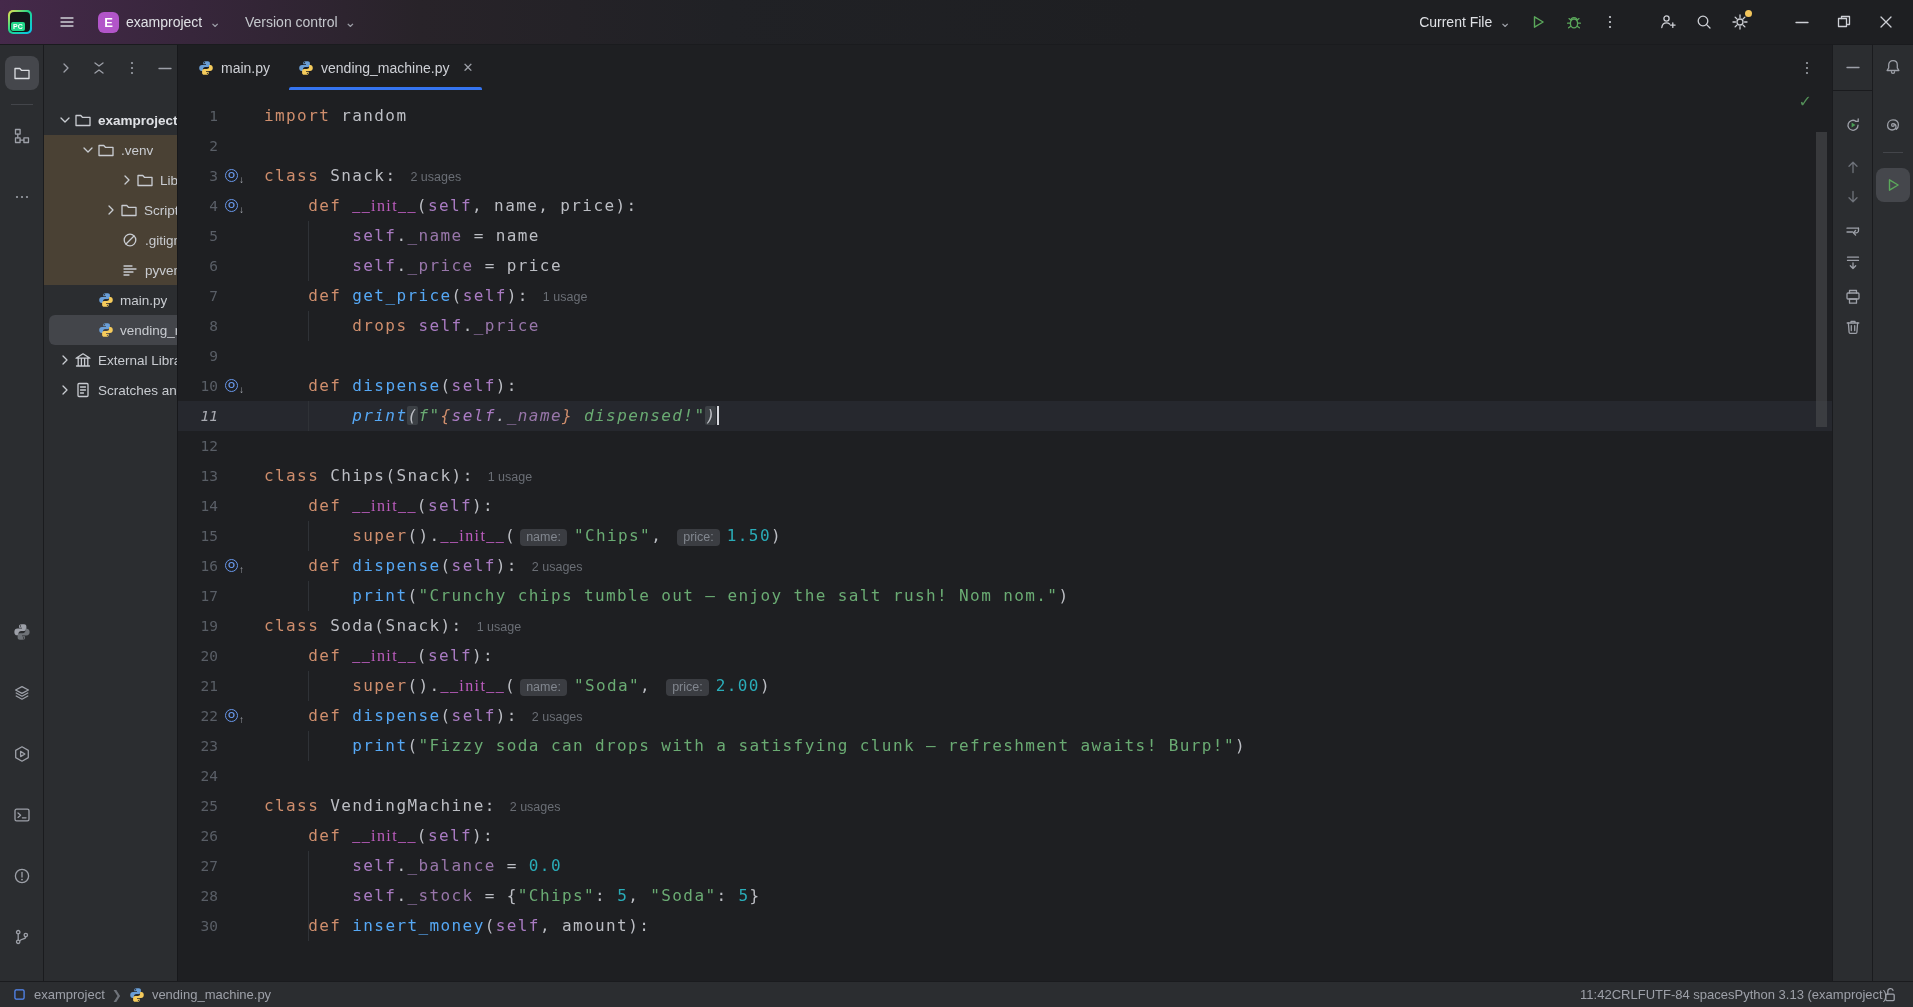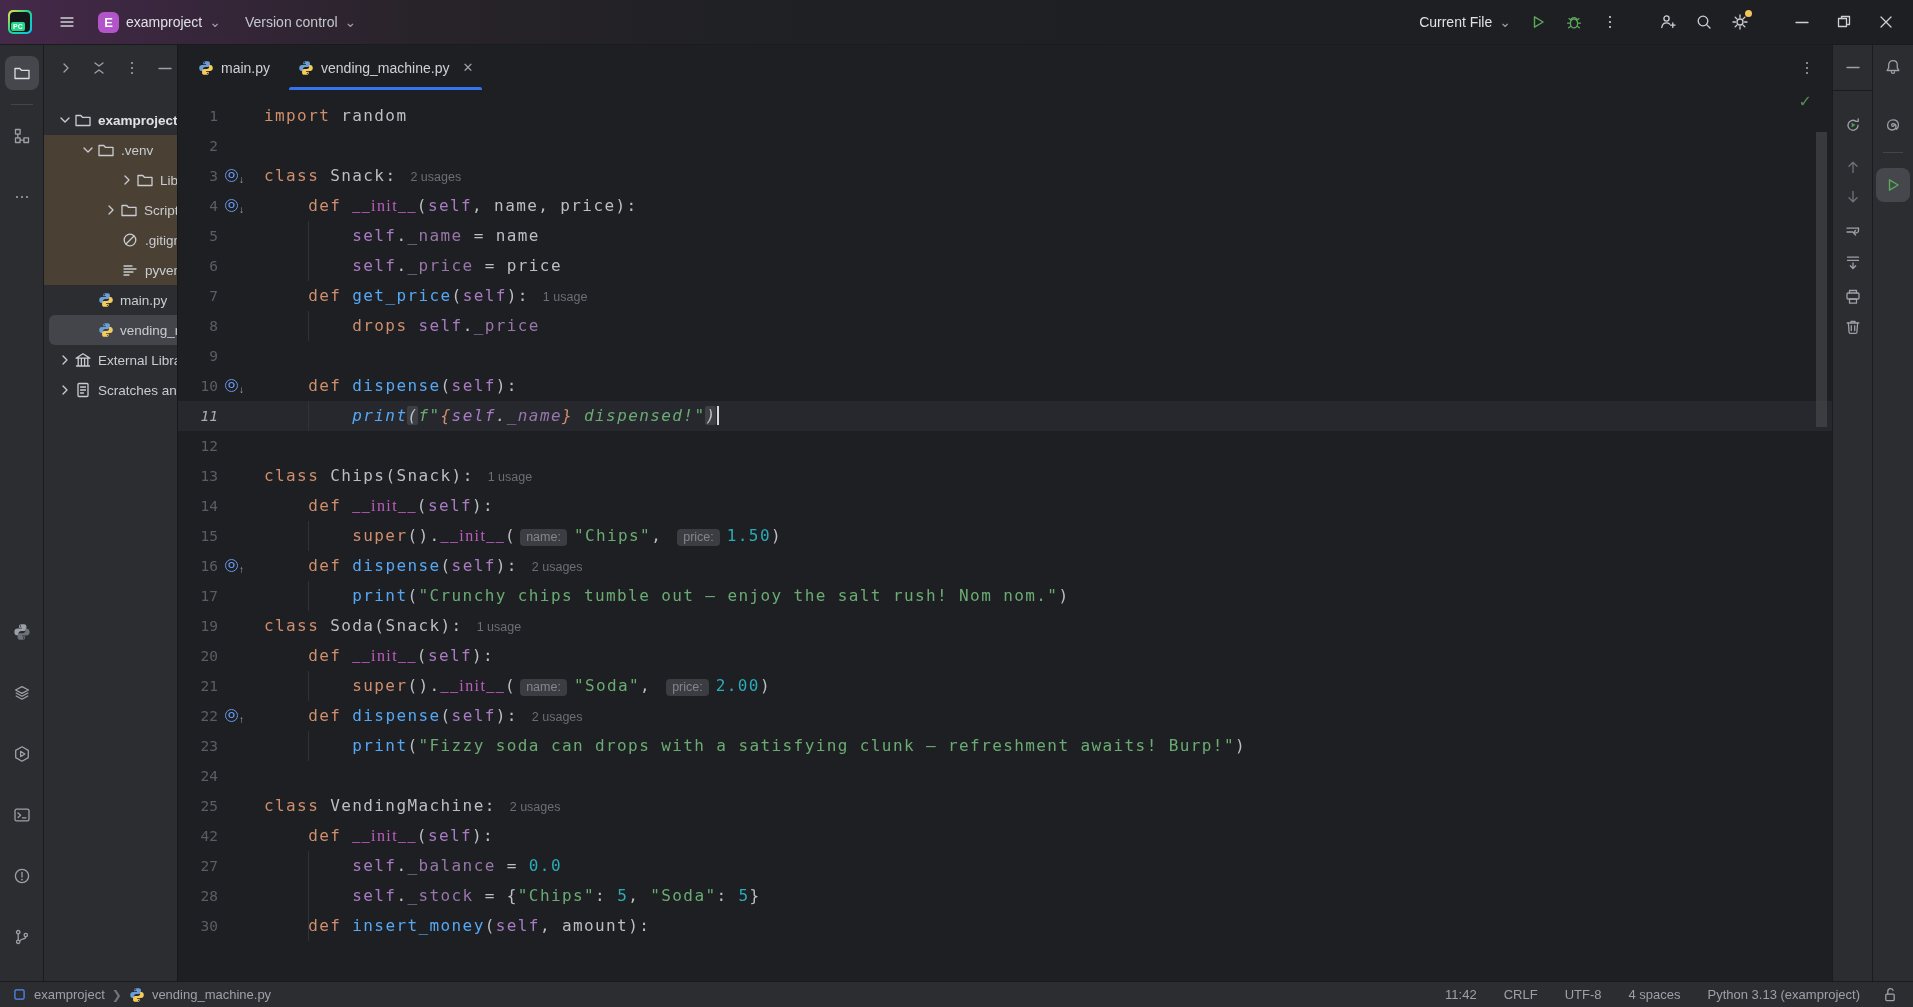--- a/index.html
+++ b/index.html
@@ -103,21 +103,21 @@
   .rc-div { width:40px; height:1px; background:#1A1B1E; flex:none; }
   .playbox { width:34px; height:34px; border-radius:8px; background:#45474C; color:#DBDDE1;
     display:flex; align-items:center; justify-content:center; flex:none; }
   .rs-div { width:20px; height:1px; background:#43454A; flex:none; }
 
   
   .statusbar { height:26px; background:#2B2D30; border-top:1px solid #1A1B1E; display:flex; align-items:center;
     padding:0 14px 0 12px; font-size:13px; color:#9DA0A8; }
   .crumbs { display:flex; align-items:center; gap:7px; }
   .crumb-sep { color:#6F737A; font-size:12px; }
-  .sb-right { margin-left:auto; display:flex; align-items:center; gap:27px; }
+  .sb-right { margin-left:auto; display:flex; align-items:center; }
   .sb-item { cursor:default; }
   .lock { margin-left:-6px; color:#9DA0A8; }
 
   .ic { display:inline-flex; }
   .ic svg { display:block; }
 </style>
 </head>
 <body>
 
 <div class="app">
@@ -525,21 +525,21 @@
             <div class="ln "><span class="lno">15</span><span class="gut"></span><span class="codewrap"><span class="guide"></span><span class="code"><span class="tk-p">        </span><span class="tk-k">super</span><span class="tk-d">().</span><span class="tk-m">__init__</span><span class="tk-d">(</span><span class="tk-h">name:</span><span class="tk-s">"Chips"</span><span class="tk-d">, </span><span class="tk-h">price:</span><span class="tk-nm">1.50</span><span class="tk-d">)</span></span></span></div>
             <div class="ln "><span class="lno">16</span><span class="gut"><span class="ovr">O<span class="oarr">↑</span></span></span><span class="codewrap"><span class="code"><span class="tk-p">    </span><span class="tk-k">def</span><span class="tk-p"> </span><span class="tk-f">dispense</span><span class="tk-d">(</span><span class="tk-sf">self</span><span class="tk-d">):</span><span class="tk-u">2 usages</span></span></span></div>
             <div class="ln "><span class="lno">17</span><span class="gut"></span><span class="codewrap"><span class="guide"></span><span class="code"><span class="tk-p">        </span><span class="tk-f">print</span><span class="tk-d">(</span><span class="tk-s">"Crunchy chips tumble out — enjoy the salt rush! Nom nom."</span><span class="tk-d">)</span></span></span></div>
             <div class="ln "><span class="lno">19</span><span class="gut"></span><span class="codewrap"><span class="code"><span class="tk-k">class</span><span class="tk-p"> Soda</span><span class="tk-d">(</span><span class="tk-p">Snack</span><span class="tk-d">):</span><span class="tk-u">1 usage</span></span></span></div>
             <div class="ln "><span class="lno">20</span><span class="gut"></span><span class="codewrap"><span class="code"><span class="tk-p">    </span><span class="tk-k">def</span><span class="tk-p"> </span><span class="tk-m">__init__</span><span class="tk-d">(</span><span class="tk-sf">self</span><span class="tk-d">):</span></span></span></div>
             <div class="ln "><span class="lno">21</span><span class="gut"></span><span class="codewrap"><span class="guide"></span><span class="code"><span class="tk-p">        </span><span class="tk-k">super</span><span class="tk-d">().</span><span class="tk-m">__init__</span><span class="tk-d">(</span><span class="tk-h">name:</span><span class="tk-s">"Soda"</span><span class="tk-d">, </span><span class="tk-h">price:</span><span class="tk-nm">2.00</span><span class="tk-d">)</span></span></span></div>
             <div class="ln "><span class="lno">22</span><span class="gut"><span class="ovr">O<span class="oarr">↑</span></span></span><span class="codewrap"><span class="code"><span class="tk-p">    </span><span class="tk-k">def</span><span class="tk-p"> </span><span class="tk-f">dispense</span><span class="tk-d">(</span><span class="tk-sf">self</span><span class="tk-d">):</span><span class="tk-u">2 usages</span></span></span></div>
             <div class="ln "><span class="lno">23</span><span class="gut"></span><span class="codewrap"><span class="guide"></span><span class="code"><span class="tk-p">        </span><span class="tk-f">print</span><span class="tk-d">(</span><span class="tk-s">"Fizzy soda can drops with a satisfying clunk — refreshment awaits! Burp!"</span><span class="tk-d">)</span></span></span></div>
             <div class="ln "><span class="lno">24</span><span class="gut"></span><span class="codewrap"><span class="code"></span></span></div>
             <div class="ln "><span class="lno">25</span><span class="gut"></span><span class="codewrap"><span class="code"><span class="tk-k">class</span><span class="tk-p"> VendingMachine</span><span class="tk-d">:</span><span class="tk-u">2 usages</span></span></span></div>
-            <div class="ln "><span class="lno">42</span><span class="gut"></span><span class="codewrap"><span class="code"><span class="tk-p">    </span><span class="tk-k">def</span><span class="tk-p"> </span><span class="tk-m">__init__</span><span class="tk-d">(</span><span class="tk-sf">self</span><span class="tk-d">):</span></span></span></div>
+            <div class="ln "><span class="lno">26</span><span class="gut"></span><span class="codewrap"><span class="code"><span class="tk-p">    </span><span class="tk-k">def</span><span class="tk-p"> </span><span class="tk-m">__init__</span><span class="tk-d">(</span><span class="tk-sf">self</span><span class="tk-d">):</span></span></span></div>
             <div class="ln "><span class="lno">27</span><span class="gut"></span><span class="codewrap"><span class="guide"></span><span class="code"><span class="tk-p">        </span><span class="tk-sf">self</span><span class="tk-d">.</span><span class="tk-at">_balance</span><span class="tk-p"> = </span><span class="tk-nm">0.0</span></span></span></div>
             <div class="ln "><span class="lno">28</span><span class="gut"></span><span class="codewrap"><span class="guide"></span><span class="code"><span class="tk-p">        </span><span class="tk-sf">self</span><span class="tk-d">.</span><span class="tk-at">_stock</span><span class="tk-p"> = </span><span class="tk-d">{</span><span class="tk-s">"Chips"</span><span class="tk-d">: </span><span class="tk-nm">5</span><span class="tk-d">, </span><span class="tk-s">"Soda"</span><span class="tk-d">: </span><span class="tk-nm">5</span><span class="tk-d">}</span></span></span></div>
             <div class="ln "><span class="lno">30</span><span class="gut"></span><span class="codewrap"><span class="guide"></span><span class="code"><span class="tk-p">    </span><span class="tk-k">def</span><span class="tk-p"> </span><span class="tk-f">insert_money</span><span class="tk-d">(</span><span class="tk-sf">self</span><span class="tk-p">, amount</span><span class="tk-d">):</span></span></span></div>
           </div>
         <span class="check">✓</span>
         <div class="scroll-thumb"></div>
       </div>
     </section>
 
     <div class="rightcol" id="rightcol">

